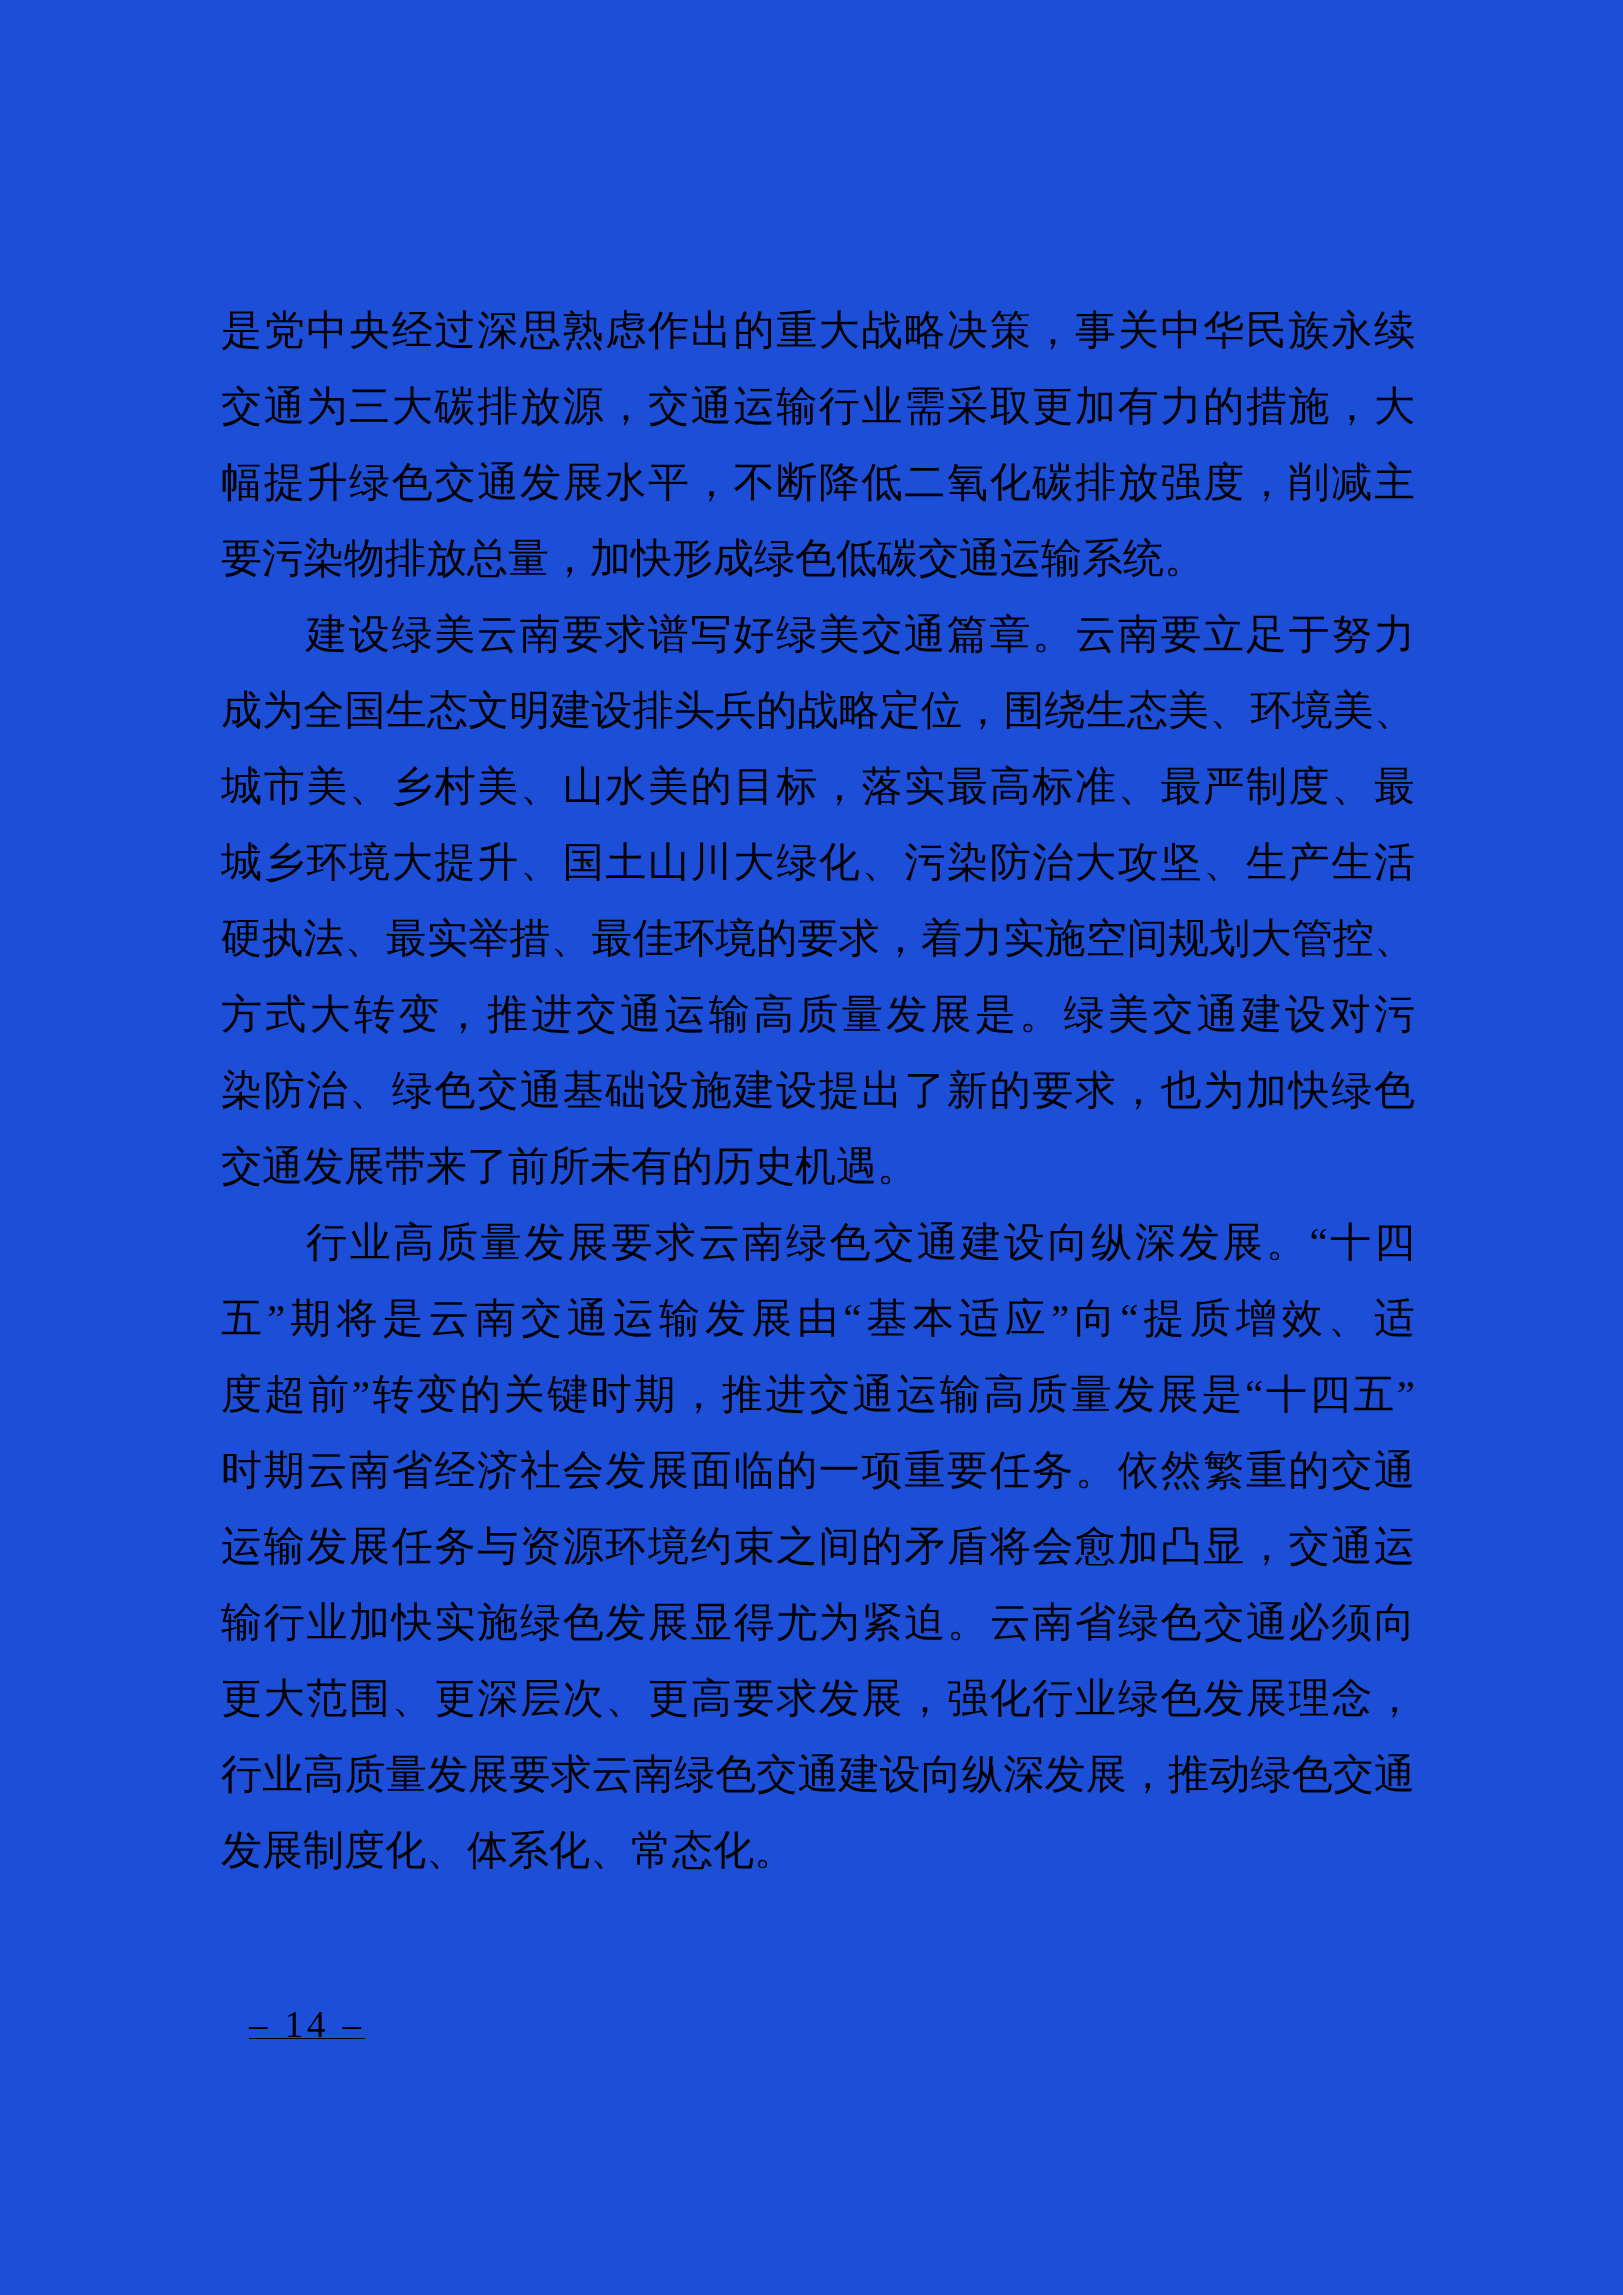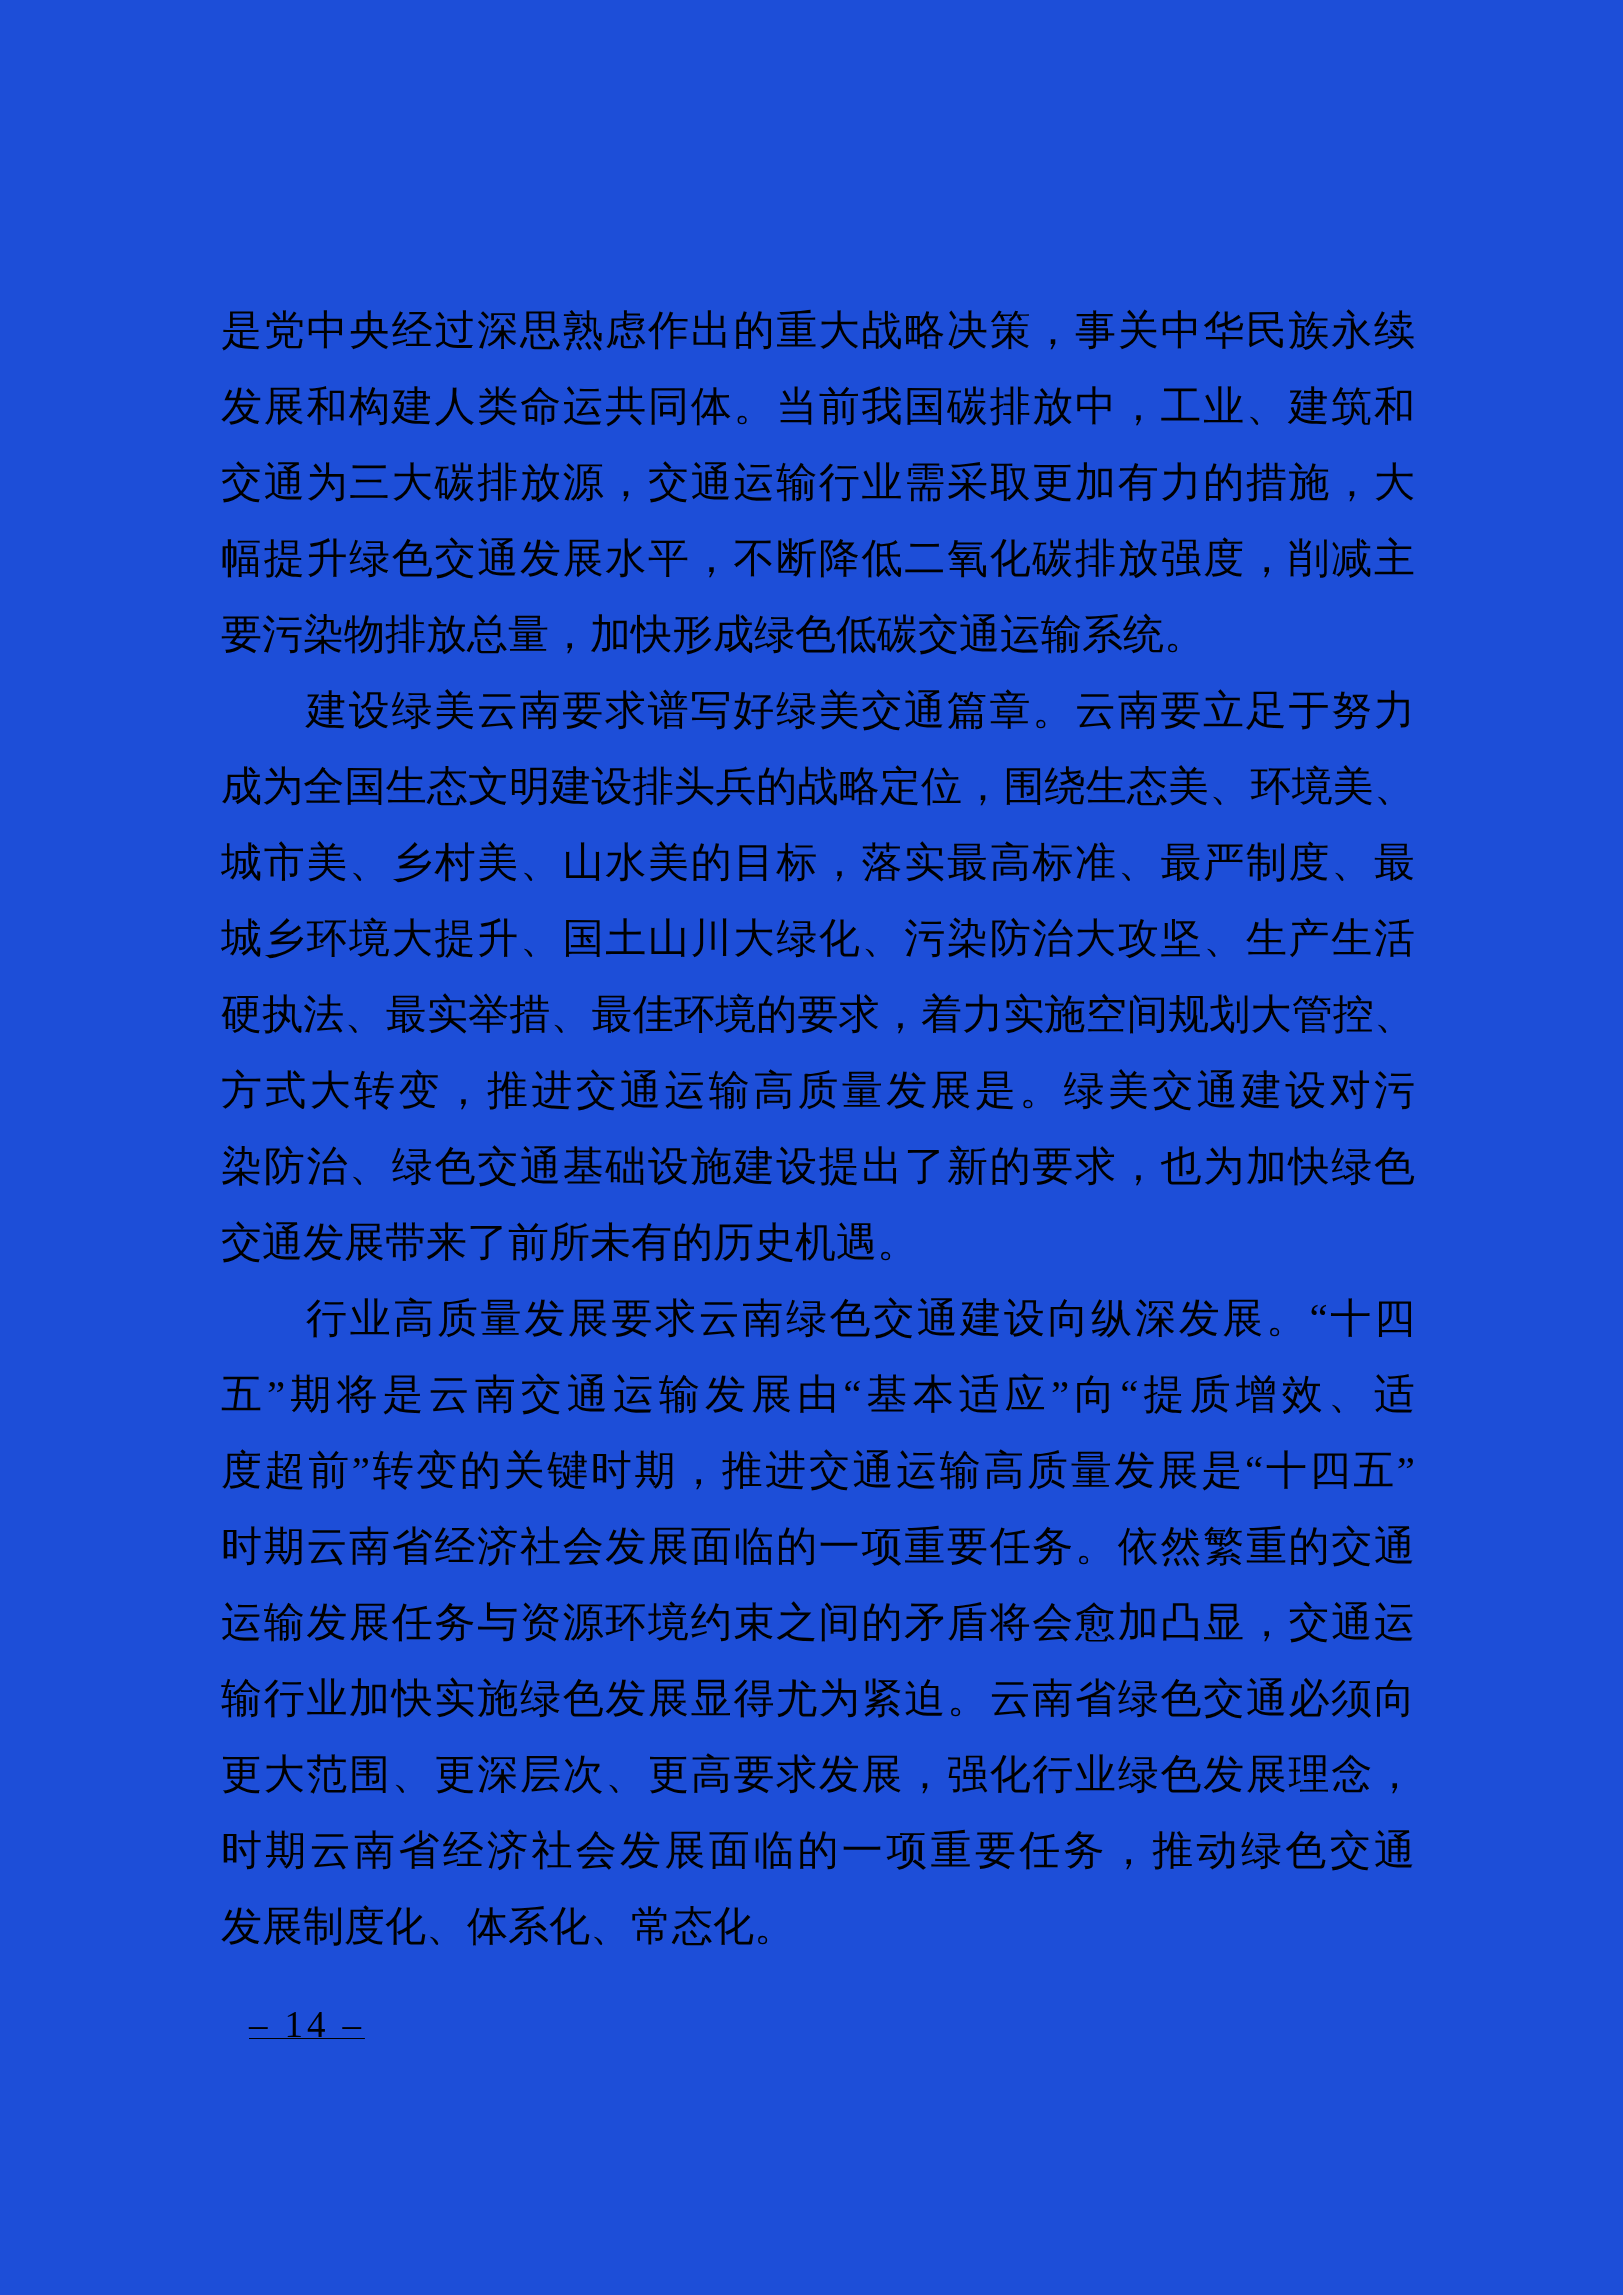--- a/index.html
+++ b/index.html
@@ -57,21 +57,20 @@
   }
 </style>
 </head>
 <body>
 
 <div class="page">
   <main class="text-block">
 
     <section class="paragraph">
       <div class="line">是党中央经过深思熟虑作出的重大战略决策，事关中华民族永续</div>
-      <div class="line">发展和构建人类命运共同体。当前我国碳排放中，工业、建筑和</div>
       <div class="line">交通为三大碳排放源，交通运输行业需采取更加有力的措施，大</div>
       <div class="line">幅提升绿色交通发展水平，不断降低二氧化碳排放强度，削减主</div>
       <div class="line last">要污染物排放总量，加快形成绿色低碳交通运输系统。</div>
     </section>
 
     <section class="paragraph">
       <div class="line indent">建设绿美云南要求谱写好绿美交通篇章。云南要立足于努力</div>
       <div class="line">成为全国生态文明建设排头兵的战略定位，围绕生态美、环境美、</div>
       <div class="line">城市美、乡村美、山水美的目标，落实最高标准、最严制度、最</div>
       <div class="line">城乡环境大提升、国土山川大绿化、污染防治大攻坚、生产生活</div>
@@ -82,21 +81,21 @@
     </section>
 
     <section class="paragraph">
       <div class="line indent">行业高质量发展要求云南绿色交通建设向纵深发展。“十四</div>
       <div class="line">五”期将是云南交通运输发展由“基本适应”向“提质增效、适</div>
       <div class="line">度超前”转变的关键时期，推进交通运输高质量发展是“十四五”</div>
       <div class="line">时期云南省经济社会发展面临的一项重要任务。依然繁重的交通</div>
       <div class="line">运输发展任务与资源环境约束之间的矛盾将会愈加凸显，交通运</div>
       <div class="line">输行业加快实施绿色发展显得尤为紧迫。云南省绿色交通必须向</div>
       <div class="line">更大范围、更深层次、更高要求发展，强化行业绿色发展理念，</div>
-      <div class="line">时期云南省经济社会发展面临的一项重要任务，推动绿色交通</div>
+      <div class="line">行业高质量发展要求云南绿色交通建设向纵深发展，推动绿色交通</div>
       <div class="line last">发展制度化、体系化、常态化。</div>
     </section>
 
   </main>
 
   <footer class="footer">
     <span class="page-number">– 14 –</span>
   </footer>
 </div>
 

